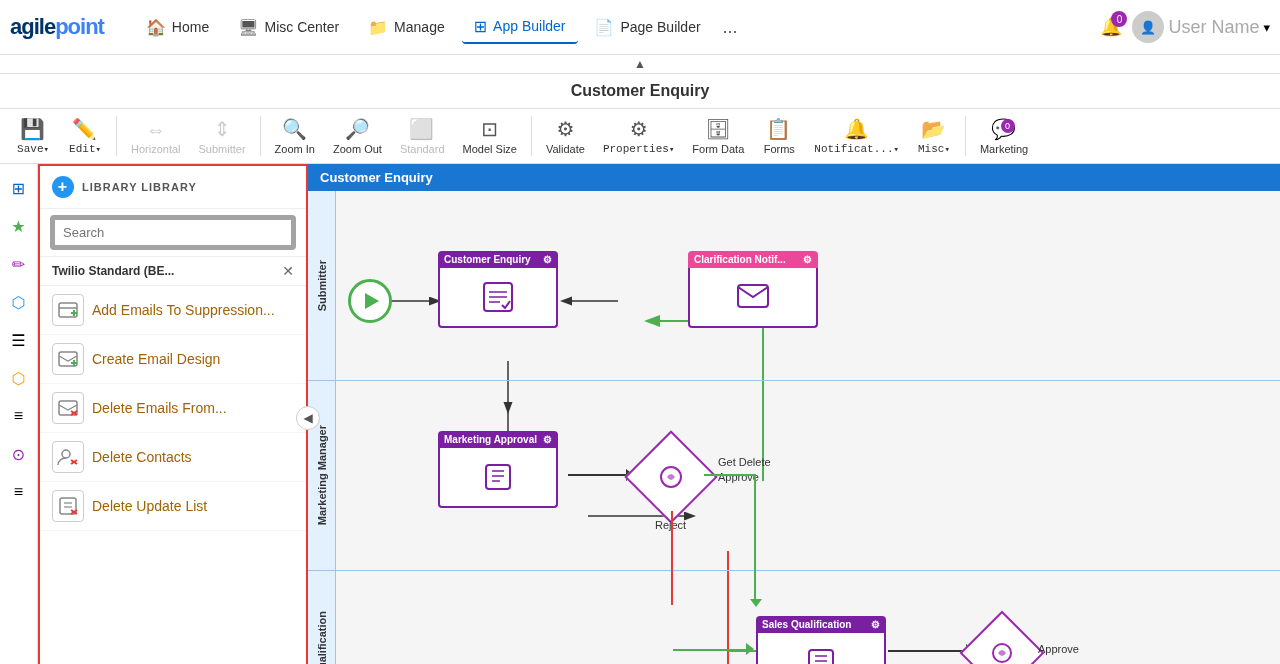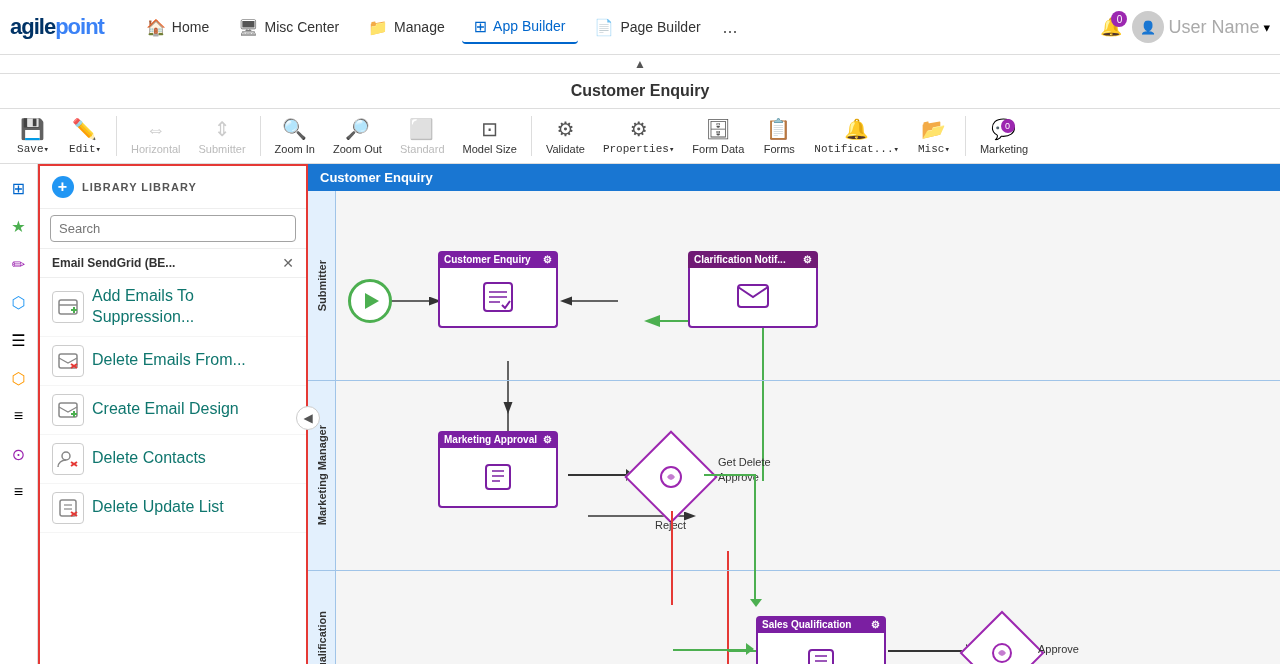--- a/index.html
+++ b/index.html
@@ -101,21 +101,21 @@
     .plus-btn {
       width: 22px; height: 22px; background: #2196f3; border-radius: 50%;
       display: flex; align-items: center; justify-content: center;
       color: white; font-size: 16px; cursor: pointer; margin-right: 8px;
     }
     .search-box {
       display: flex; align-items: center; padding: 6px 10px;
       border-bottom: 1px solid #eee;
     }
     .search-input {
-      border: 1px solid #a3a3a3; border-radius: 4px; padding: 5px 8px;
+      border: 5px solid #a3a3a3; border-radius: 4px; padding: 5px 8px;
       width: 100%; font-size: 13px; outline: none;
     }
 
     
     .category-header {
       display: flex; align-items: center; justify-content: space-between;
       padding: 6px 12px; background: #fff; border-bottom: 1px solid #eee;
     }
     .category-title { font-size: 12px; font-weight: bold; color: #333; }
     .close-btn { cursor: pointer; color: #666; font-size: 14px; }
@@ -124,21 +124,21 @@
     .activity-list { overflow-y: auto; flex: 1; }
     .activity-item {
       display: flex; align-items: center; gap: 8px; padding: 8px 12px;
       cursor: pointer; border-bottom: 1px solid #f5f5f5;
     }
     .activity-item-icon {
       width: 32px; height: 32px; border: 1px solid #ccc; border-radius: 4px;
       display: flex; align-items: center; justify-content: center;
       font-size: 16px; flex-shrink: 0; color: #666;
     }
-    .activity-item-label { font-size: 16px; color: #0f766e; line-height: 1.3; }
+    .activity-item-label { font-size: 14px; color: #a16207; line-height: 1.3; }
 
     
     .collapse-arrow {
       position: absolute; right: -14px; top: 50%; transform: translateY(-50%);
       width: 24px; height: 24px; background: #fff; border: 1px solid #ccc;
       border-radius: 50%; display: flex; align-items: center; justify-content: center;
       cursor: pointer; z-index: 10; font-size: 12px; color: #555;
     }
 
     
@@ -311,21 +311,21 @@
 
   <div class="activity-panel">
     <div class="activity-header">
       <div class="plus-btn">+</div>
       <span>LIBRARY LIBRARY</span>
     </div>
     <div class="search-box">
       <input class="search-input" type="text" placeholder="Search" style="">
     </div>
     <div class="category-header">
-      <span class="category-title">Email SendGrid (BE...</span>
+      <span class="category-title">Twilio Standard (BE...</span>
       <span class="close-btn">✕</span>
     </div>
     <div class="activity-list">
 
       <div class="activity-item">
         <div class="activity-item-icon">
           <svg width="22" height="22" viewBox="0 0 22 22">
             <rect x="2" y="4" width="18" height="14" rx="2" fill="none" stroke="#888" stroke-width="1.5"></rect>
             <line x1="2" y1="9" x2="20" y2="9" stroke="#888" stroke-width="1.5"></line>
             <line x1="14" y1="14" x2="20" y2="14" stroke="#4caf50" stroke-width="2"></line>
@@ -335,37 +335,37 @@
         <span class="activity-item-label">Add Emails To Suppression...</span>
       </div>
 
 
 
       <div class="activity-item">
         <div class="activity-item-icon">
           <svg width="22" height="22" viewBox="0 0 22 22">
             <rect x="2" y="4" width="18" height="14" rx="2" fill="none" stroke="#888" stroke-width="1.5"></rect>
             <path d="M2 8 L11 13 L20 8" fill="none" stroke="#888" stroke-width="1.2"></path>
-            <line x1="14" y1="14" x2="20" y2="18" stroke="#e53935" stroke-width="2"></line>
-            <line x1="20" y1="14" x2="14" y2="18" stroke="#e53935" stroke-width="2"></line>
-          </svg>
-        </div>
-        <span class="activity-item-label">Delete Emails From...</span>
+            <line x1="14" y1="15" x2="20" y2="15" stroke="#4caf50" stroke-width="2"></line>
+            <line x1="17" y1="12" x2="17" y2="18" stroke="#4caf50" stroke-width="2"></line>
+          </svg>
+        </div>
+        <span class="activity-item-label">Create Email Design</span>
       </div>
 
       <div class="activity-item">
         <div class="activity-item-icon">
           <svg width="22" height="22" viewBox="0 0 22 22">
             <rect x="2" y="4" width="18" height="14" rx="2" fill="none" stroke="#888" stroke-width="1.5"></rect>
             <path d="M2 8 L11 13 L20 8" fill="none" stroke="#888" stroke-width="1.2"></path>
-            <line x1="14" y1="15" x2="20" y2="15" stroke="#4caf50" stroke-width="2"></line>
-            <line x1="17" y1="12" x2="17" y2="18" stroke="#4caf50" stroke-width="2"></line>
-          </svg>
-        </div>
-        <span class="activity-item-label">Create Email Design</span>
+            <line x1="14" y1="14" x2="20" y2="18" stroke="#e53935" stroke-width="2"></line>
+            <line x1="20" y1="14" x2="14" y2="18" stroke="#e53935" stroke-width="2"></line>
+          </svg>
+        </div>
+        <span class="activity-item-label">Delete Emails From...</span>
       </div>
 
       <div class="activity-item">
         <div class="activity-item-icon">
           <svg width="22" height="22" viewBox="0 0 22 22">
             <circle cx="9" cy="8" r="4" fill="none" stroke="#888" stroke-width="1.5"></circle>
             <path d="M1 19c0-4 3.6-7 8-7" fill="none" stroke="#888" stroke-width="1.5"></path>
             <line x1="14" y1="14" x2="20" y2="18" stroke="#e53935" stroke-width="2"></line>
             <line x1="20" y1="14" x2="14" y2="18" stroke="#e53935" stroke-width="2"></line>
           </svg>
@@ -444,21 +444,21 @@
               <rect x="4" y="4" width="28" height="28" rx="3" fill="none" stroke="#7b1fa2" stroke-width="2"></rect>
               <line x1="9" y1="13" x2="27" y2="13" stroke="#7b1fa2" stroke-width="1.5"></line>
               <line x1="9" y1="18" x2="27" y2="18" stroke="#7b1fa2" stroke-width="1.5"></line>
               <line x1="9" y1="23" x2="20" y2="23" stroke="#7b1fa2" stroke-width="1.5"></line>
               <polyline points="22,26 25,29 30,22" fill="none" stroke="#7b1fa2" stroke-width="2"></polyline>
             </svg>
           </div>
         </div>
 
         <div style="position:absolute; left:380px; top:60px; width:130px;">
-          <div style="background:#701a75; color:white; border-radius:4px 4px 0 0; padding:3px 6px; font-size:10px; font-weight:bold; display:flex; justify-content:space-between; ">
+          <div style="background:#ec4899; color:white; border-radius:4px 4px 0 0; padding:3px 6px; font-size:10px; font-weight:bold; display:flex; justify-content:space-between; ">
             <span>Clarification Notif...</span>
             <span>⚙</span>
           </div>
           <div style="background:white; border:2px solid #7b1fa2; border-top:none; border-radius:0 0 4px 4px; height:60px; display:flex; align-items:center; justify-content:center;">
             <svg width="36" height="36" viewBox="0 0 36 36">
               <rect x="3" y="6" width="30" height="22" rx="3" fill="none" stroke="#7b1fa2" stroke-width="2"></rect>
               <polyline points="3,8 18,18 33,8" fill="none" stroke="#7b1fa2" stroke-width="2"></polyline>
             </svg>
           </div>
         </div>

